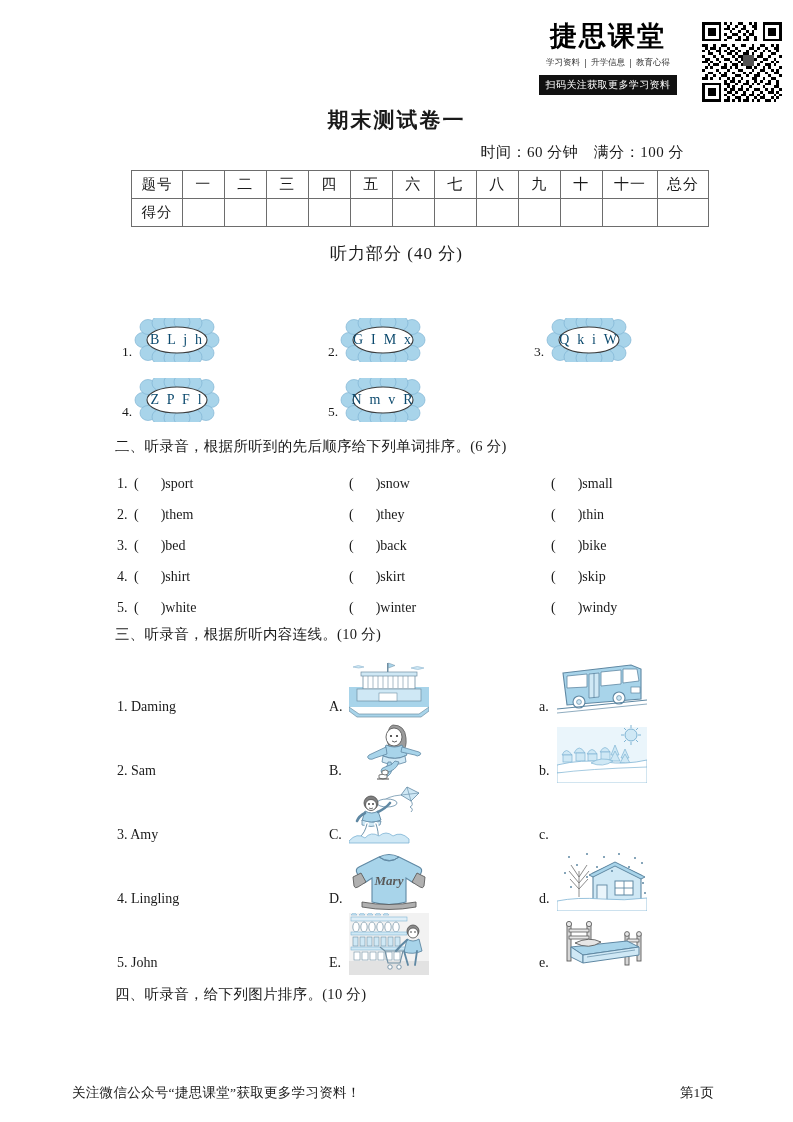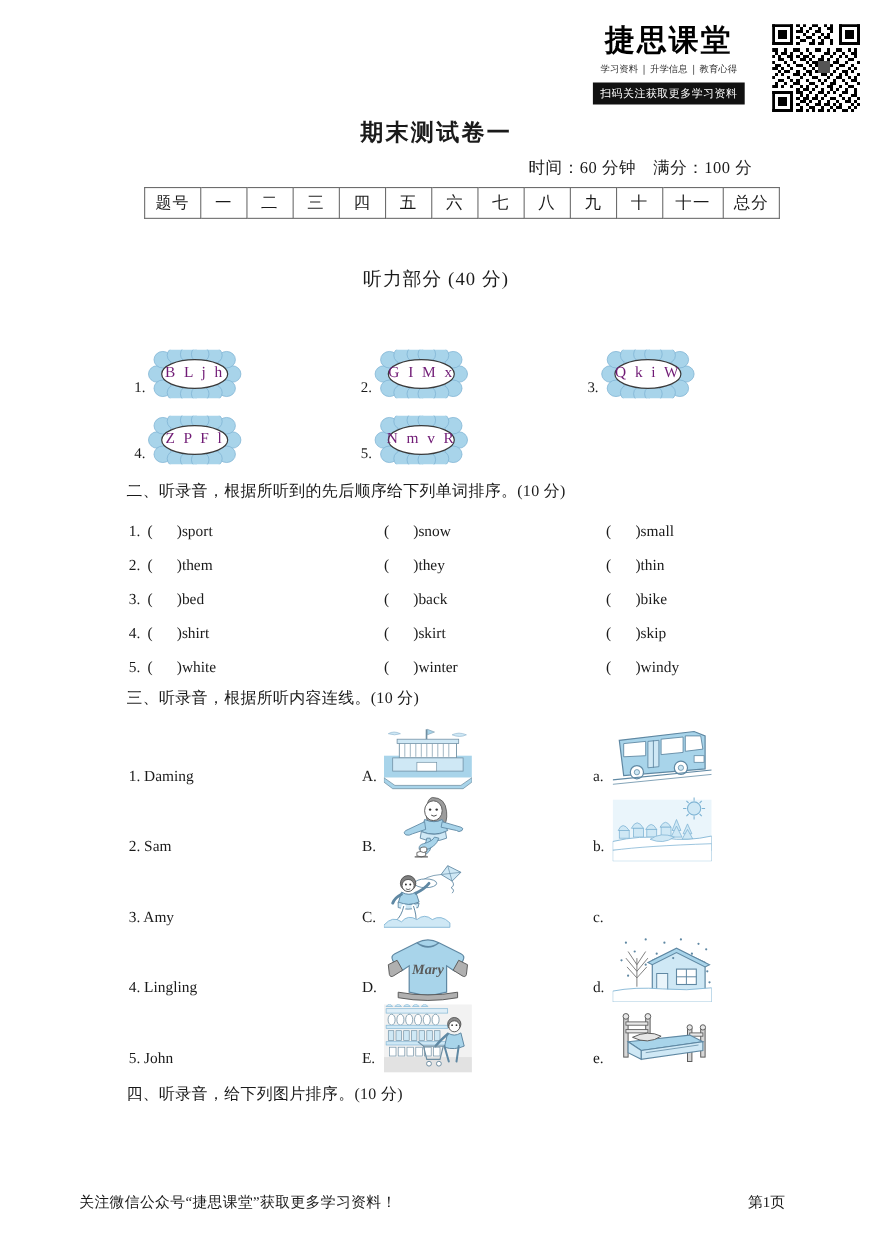--- a/index.html
+++ b/index.html
@@ -71,21 +71,21 @@
   
   .bubble-wrap { position:absolute; display:flex; align-items:flex-end; }
   .bubble-idx { font-size:13.5px; margin-right:2px; padding-bottom:2px; }
   .bubble {
     position:relative; width:86px; height:44px;
     display:flex; align-items:center; justify-content:center;
   }
   .bubble .scallop { position:absolute; inset:0; }
   .bubble .lbl {
     position:relative; z-index:3; font-size:14px; letter-spacing:2.2px;
-    font-family:"Liberation Serif", serif; color:#701a75; white-space:nowrap;
+    font-family:"Liberation Serif", serif; color:#0c4a6e; white-space:nowrap;
   }
   #b1 { top:318px; left:122px; }
   #b2 { top:318px; left:328px; }
   #b3 { top:318px; left:534px; }
   #b4 { top:378px; left:122px; }
   #b5 { top:378px; left:328px; }
 
   
   .wordgrid { position:absolute; top:468px; left:117px; width:560px; font-size:14px; }
   .wordrow { display:flex; height:31px; align-items:center; }
@@ -378,20 +378,35 @@
         <td class="num">四</td>
         <td class="num">五</td>
         <td class="num">六</td>
         <td class="num">七</td>
         <td class="num">八</td>
         <td class="num">九</td>
         <td class="num">十</td>
         <td class="wide">十一</td>
         <td class="total">总分</td>
       </tr>
+      <tr>
+        <td class="hdr">得分</td>
+        <td class="num"></td>
+        <td class="num"></td>
+        <td class="num"></td>
+        <td class="num"></td>
+        <td class="num"></td>
+        <td class="num"></td>
+        <td class="num"></td>
+        <td class="num"></td>
+        <td class="num"></td>
+        <td class="num"></td>
+        <td class="wide"></td>
+        <td class="total"></td>
+      </tr>
     </tbody>
   </table>
 
   <div class="listening-head">听力部分 (40 分)</div>
 
 
   <div class="bubble-wrap" id="b1">
     <span class="bubble-idx">1.</span>
     <span class="bubble">
       <svg class="scallop" viewBox="0 0 86 44" preserveAspectRatio="none">
@@ -514,21 +529,21 @@
             <ellipse cx="48" cy="4" rx="8" ry="7.5"></ellipse>
           <ellipse cx="38" cy="40" rx="8" ry="7.5"></ellipse>
             <ellipse cx="48" cy="40" rx="8" ry="7.5"></ellipse>
         </g>
         <ellipse cx="43" cy="22" rx="30" ry="13" fill="#ffffff" stroke="#3b3b3b" stroke-width="1.1"></ellipse>
       </svg>
       <span class="lbl">N m v R</span>
     </span>
   </div>
 
-  <div class="q-head" id="q2head">二、听录音，根据所听到的先后顺序给下列单词排序。(10 分)</div>
+  <div class="q-head" id="q2head">二、听录音，根据所听到的先后顺序给下列单词排序。(6 分)</div>
 
   <div class="wordgrid">
     <div class="wordrow">
       <span class="wcell c1">
         <span class="wnum">1.</span>
         <span class="paren">(</span>
           <span class="blankp"></span>
           <span class="paren">)</span>
           <span>sport</span>
       </span>

